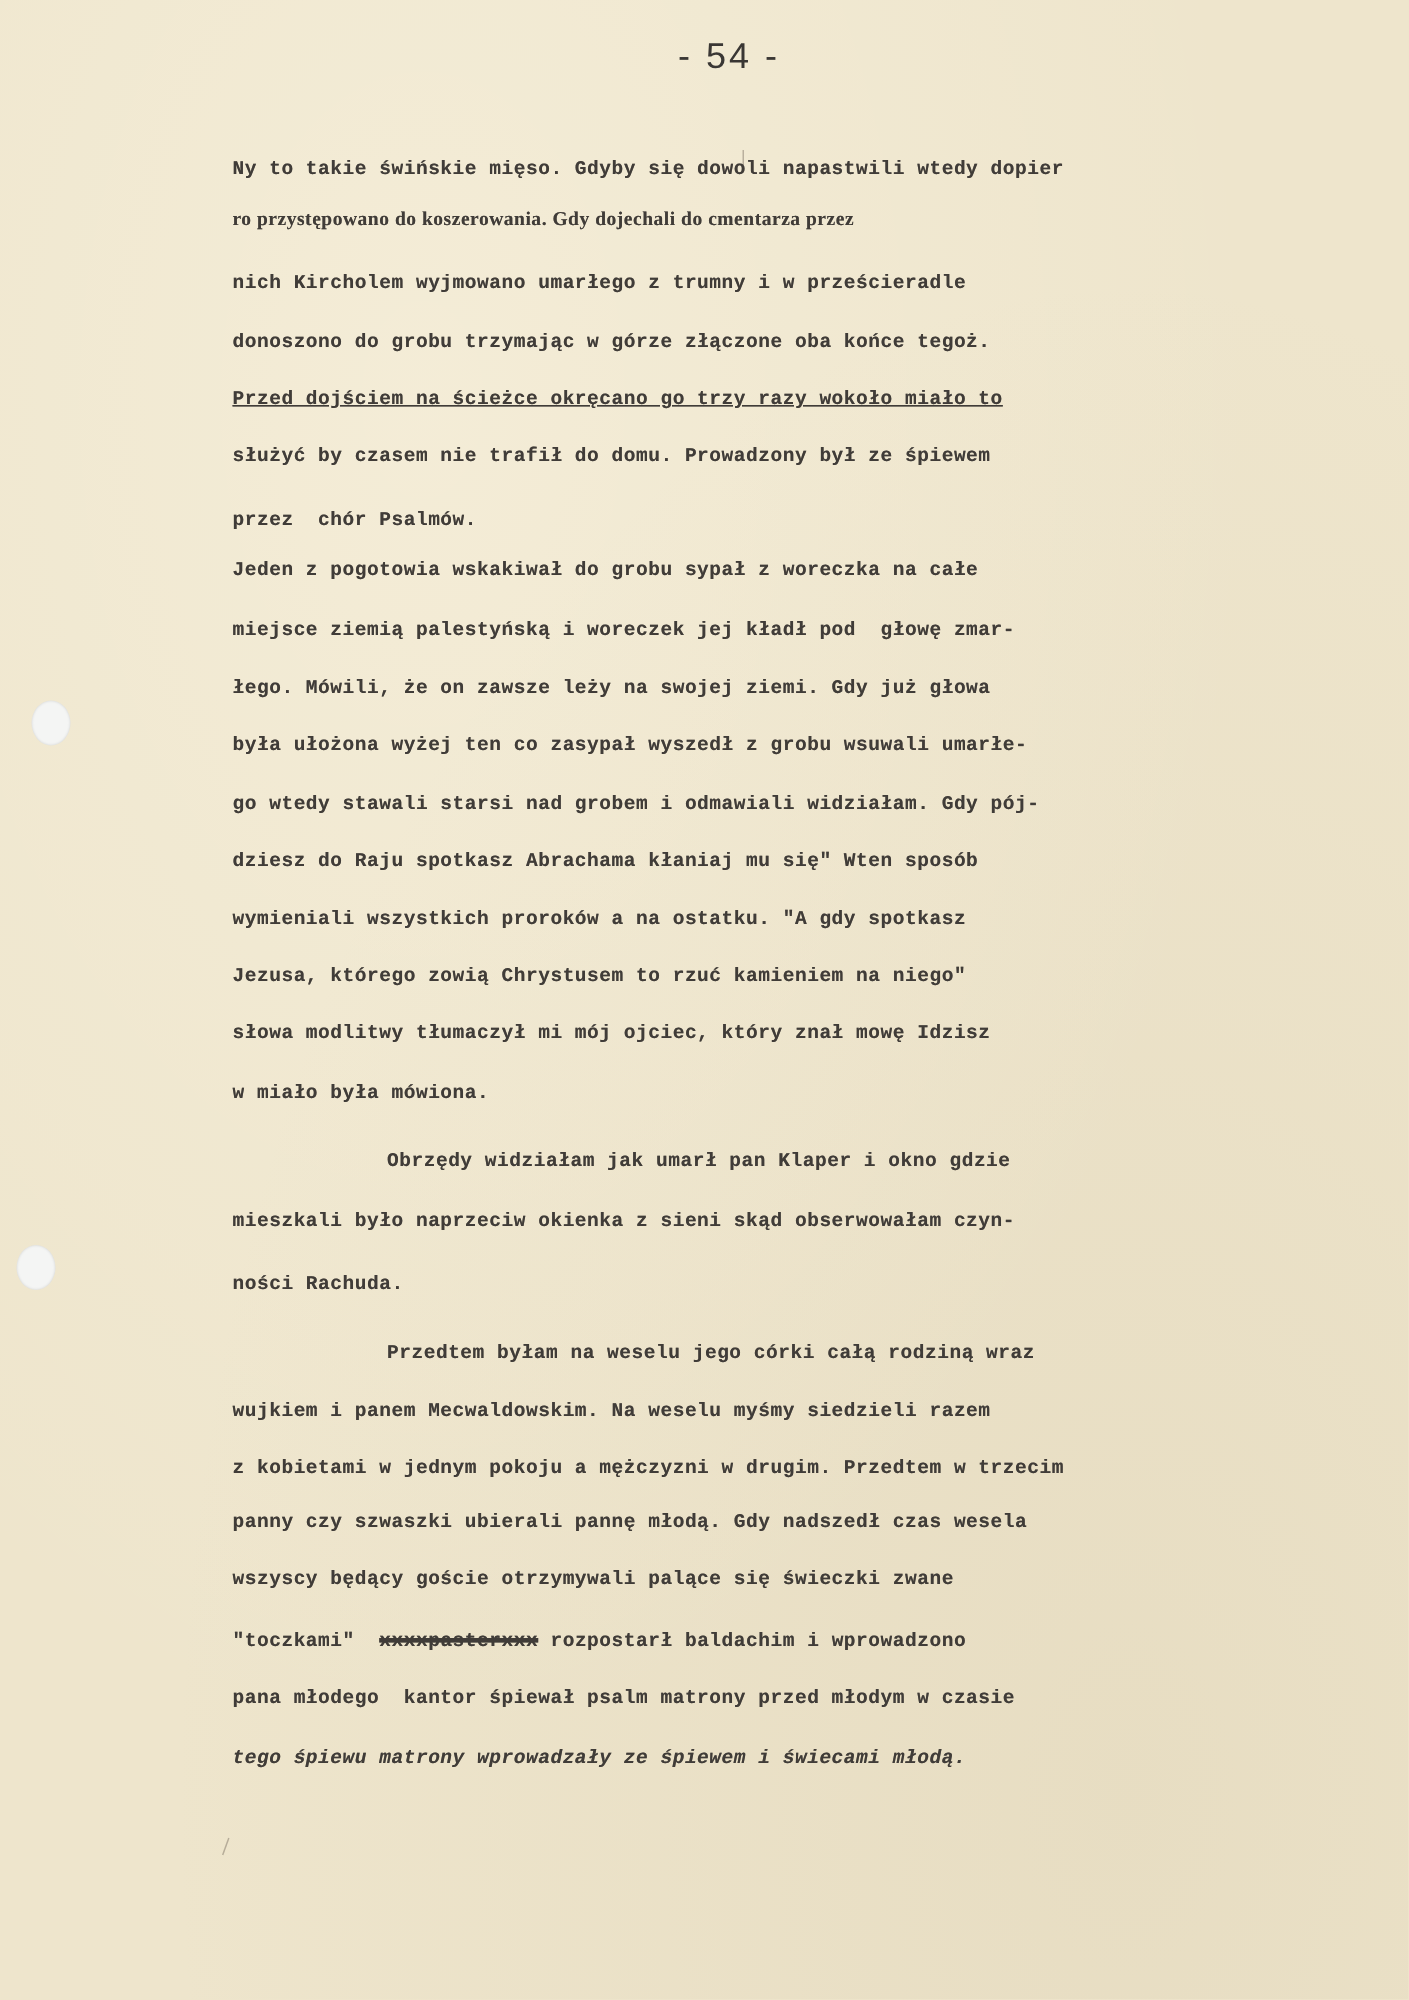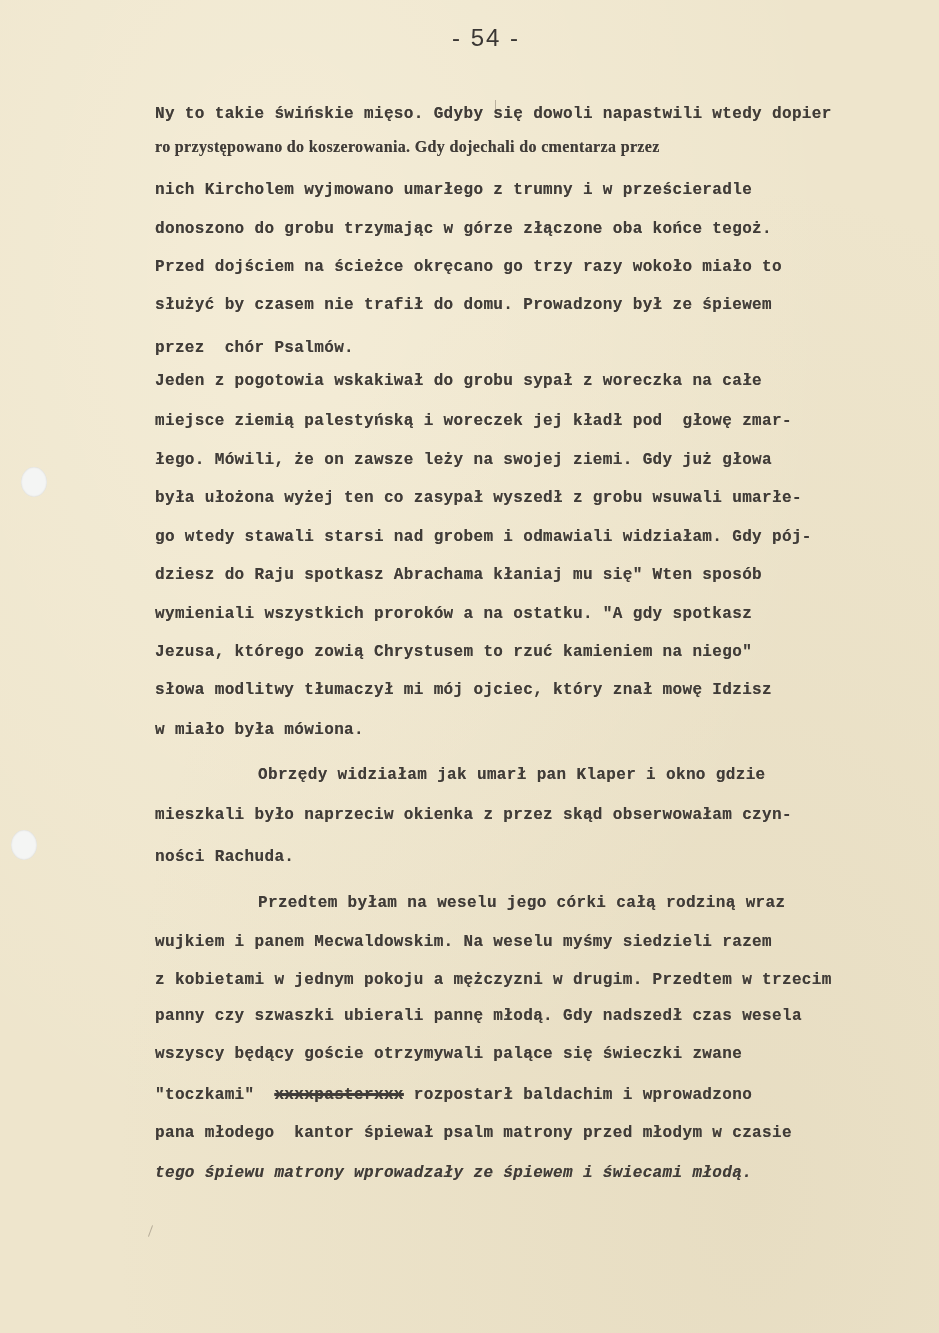--- a/index.html
+++ b/index.html
@@ -22,21 +22,21 @@
     background: #f4f5f4; box-shadow: inset 0 0 2px rgba(0,0,0,0.15);
   }
   .page-number {
     position: absolute; top: 24px; left: 452px;
     font-size: 24px; letter-spacing: 2px; color: #3a3734;
     font-family: "Liberation Sans Narrow", "Liberation Sans", sans-serif;
     white-space: pre;
   }
   .text-line {
     position: absolute; left: 155px;
-    font-size: 16px; letter-spacing: 0.35px;
+    font-size: 13px; letter-spacing: 0.35px;
     white-space: pre; font-weight: bold;
     color: #403c38;
     text-shadow: 0 0 0.4px rgba(60,55,50,0.6);
     text-align: center;
   }
   .indent { left: 258px; }
   .strike {
     text-decoration: line-through; text-decoration-thickness: 3px;
   }
   .scratch {
@@ -53,36 +53,36 @@
 
 <div class="scratch" style="left:495px; top:100px; height:10px;"></div>
 <div class="scratch" style="left:150px; top:1225px; height:12px; transform:rotate(20deg);"></div>
 
 <div class="page-number">- 54 -</div>
 
 <div class="text-line" style="top:105px;">Ny to takie świńskie mięso. Gdyby się dowoli napastwili wtedy dopier</div>
 <div class="text-line" style="top:138px;font-family:Liberation Serif, serif;">ro przystępowano do koszerowania. Gdy dojechali do cmentarza przez</div>
 <div class="text-line" style="top:181px;">nich Kircholem wyjmowano umarłego z trumny i w prześcieradle</div>
 <div class="text-line" style="top:220px;">donoszono do grobu trzymając w górze złączone oba końce tegoż.</div>
-<div class="text-line" style="top:258px;">Przed dojściem na ścieżce okręcano go trzy razy wokoło miało to</div>
+<div class="text-line" style="top:258px;text-decoration:underline;">Przed dojściem na ścieżce okręcano go trzy razy wokoło miało to</div>
 <div class="text-line" style="top:296px;">służyć by czasem nie trafił do domu. Prowadzony był ze śpiewem</div>
 <div class="text-line" style="top:339px;">przez  chór Psalmów.</div>
 <div class="text-line" style="top:372px;">Jeden z pogotowia wskakiwał do grobu sypał z woreczka na całe</div>
 <div class="text-line" style="top:412px;">miejsce ziemią palestyńską i woreczek jej kładł pod  głowę zmar-</div>
 <div class="text-line" style="top:451px;">łego. Mówili, że on zawsze leży na swojej ziemi. Gdy już głowa</div>
 <div class="text-line" style="top:489px;">była ułożona wyżej ten co zasypał wyszedł z grobu wsuwali umarłe-</div>
 <div class="text-line" style="top:528px;">go wtedy stawali starsi nad grobem i odmawiali widziałam. Gdy pój-</div>
 <div class="text-line" style="top:566px;">dziesz do Raju spotkasz Abrachama kłaniaj mu się" Wten sposób</div>
 <div class="text-line" style="top:605px;">wymieniali wszystkich proroków a na ostatku. "A gdy spotkasz</div>
 <div class="text-line" style="top:643px;">Jezusa, którego zowią Chrystusem to rzuć kamieniem na niego"</div>
 <div class="text-line" style="top:681px;">słowa modlitwy tłumaczył mi mój ojciec, który znał mowę Idzisz</div>
 <div class="text-line" style="top:721px;">w miało była mówiona.</div>
 
 <div class="text-line indent" style="top:766px;">Obrzędy widziałam jak umarł pan Klaper i okno gdzie</div>
-<div class="text-line" style="top:806px;">mieszkali było naprzeciw okienka z przez skąd obserwowałam czyn-</div>
+<div class="text-line" style="top:806px;">mieszkali było naprzeciw okienka z sieni skąd obserwowałam czyn-</div>
 <div class="text-line" style="top:848px;">ności Rachuda.</div>
 
 <div class="text-line indent" style="top:894px;">Przedtem byłam na weselu jego córki całą rodziną wraz</div>
 <div class="text-line" style="top:933px;">wujkiem i panem Mecwaldowskim. Na weselu myśmy siedzieli razem</div>
 <div class="text-line" style="top:971px;">z kobietami w jednym pokoju a mężczyzni w drugim. Przedtem w trzecim</div>
 <div class="text-line" style="top:1007px;">panny czy szwaszki ubierali pannę młodą. Gdy nadszedł czas wesela</div>
 <div class="text-line" style="top:1045px;">wszyscy będący goście otrzymywali palące się świeczki zwane</div>
 
 <div class="text-line" style="top:1086px;"><span>"toczkami"  </span><span class="strike">xxxxpasterxxx</span><span> rozpostarł baldachim i wprowadzono</span></div>
 

